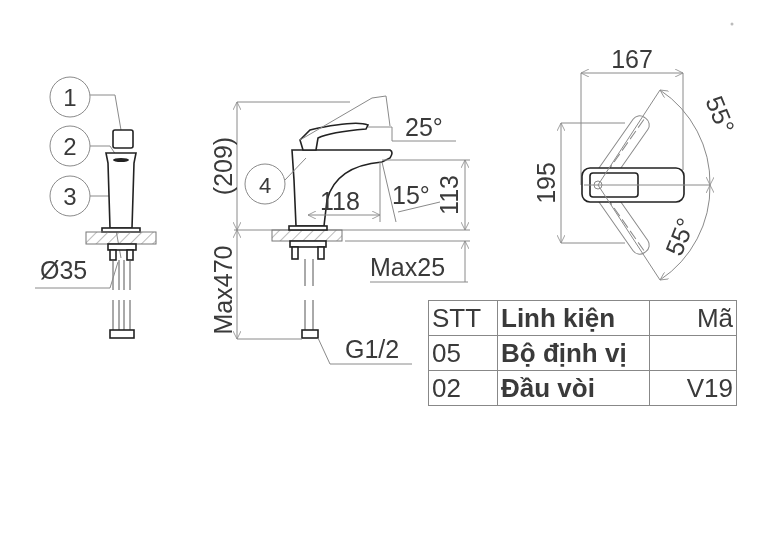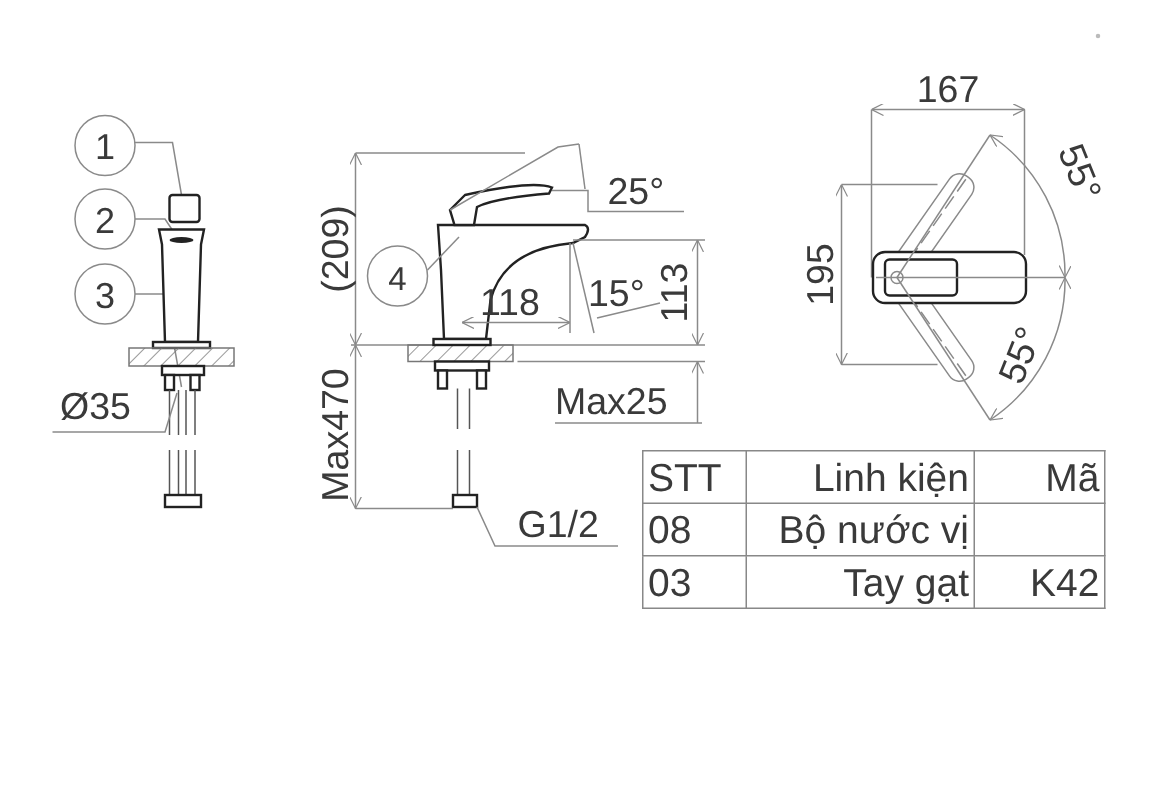--- a/index.html
+++ b/index.html
@@ -5,21 +5,21 @@
   html,body{margin:0;padding:0;background:#ffffff;}
   body{width:768px;height:538px;position:relative;overflow:hidden;font-family:"Liberation Sans","DejaVu Sans",sans-serif;color:#333;}
   svg{position:absolute;left:0;top:0;}
   .dim{stroke:#8a8a8a;stroke-width:1;fill:none;}
   .part{stroke:#222;stroke-width:1.6;fill:#fff;}
   .thin{stroke:#555;stroke-width:1;fill:none;}
   .lbl{fill:#3a3a3a;font-family:"Liberation Sans","DejaVu Sans",sans-serif;}
   .parts-table{position:absolute;left:428px;top:300px;border-collapse:collapse;font-size:26px;color:#3a3a3a;}
   .parts-table td{border:1.5px solid #888;padding:0 3px;height:34px;line-height:34px;white-space:nowrap;}
   .parts-table td.c0{width:62px;text-align:left;margin-top:12px;}
-  .parts-table td.c1{width:145px;text-align:right;}
+  .parts-table td.c1{width:145px;text-align:left;font-weight:bold;}
   .parts-table td.c2{width:80px;text-align:right;}
 </style>
 </head>
 <body>
 
 <svg width="768" height="538" viewBox="0 0 768 538">
   <defs>
     <pattern id="hatch" patternUnits="userSpaceOnUse" width="8" height="8" patternTransform="rotate(45)">
       <line x1="0" y1="0" x2="0" y2="8" stroke="#777" stroke-width="1"></line>
     </pattern>
@@ -161,23 +161,23 @@
 </svg>
 
 <table class="parts-table">
   <tbody>
       <tr>
     <td class="c0">STT</td>
     <td class="c1">Linh kiện</td>
     <td class="c2">Mã</td>
   </tr>
   <tr>
-    <td class="c0">08</td>
-    <td class="c1">Bộ nước vị</td>
+    <td class="c0">05</td>
+    <td class="c1">Bộ định vị</td>
     <td class="c2"></td>
   </tr>
   <tr>
-    <td class="c0">03</td>
-    <td class="c1">Tay gạt</td>
-    <td class="c2">K42</td>
+    <td class="c0">02</td>
+    <td class="c1">Đầu vòi</td>
+    <td class="c2">V19</td>
   </tr>
 </tbody>
   </table>
 
 </body></html>

